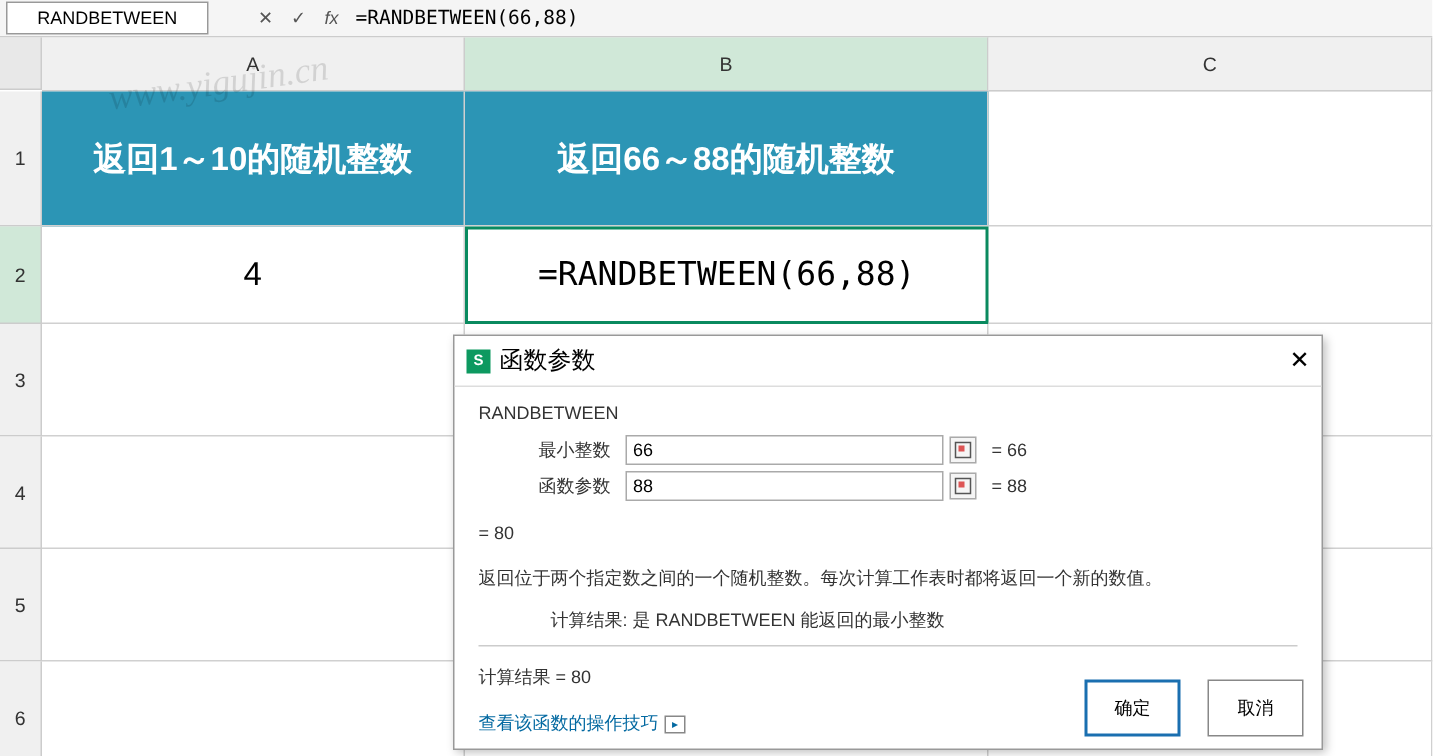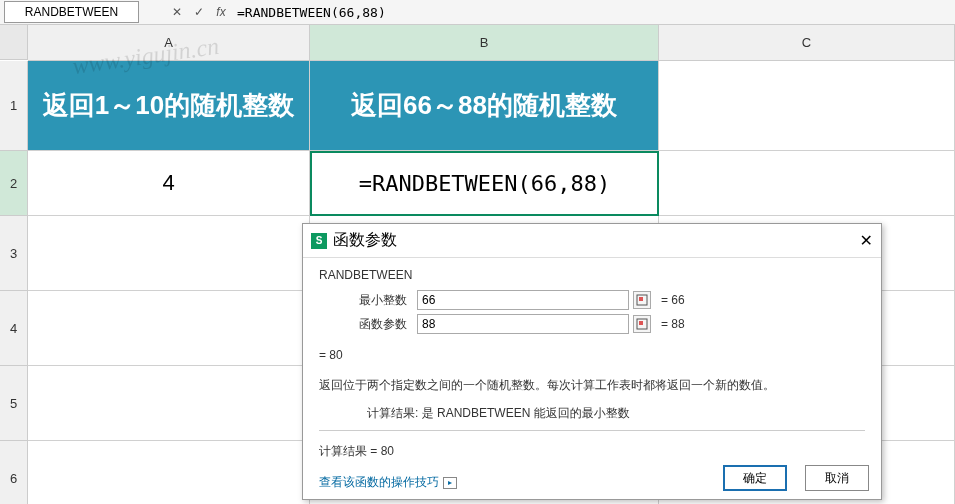--- a/index.html
+++ b/index.html
@@ -11,21 +11,21 @@
 .fb-btn { width: 16px; height: 16px; display: flex; align-items: center; justify-content: center; color: #555; cursor: pointer; }
 .fb-input { flex: 1; padding: 0 8px; line-height: 25px; font-family: Consolas, monospace; font-size: 13px; }
 
 .sheet { display: grid; grid-template-columns: 28px 282px 349px 296px; position: relative; }
 .corner { background: #e8e8e8; border-right: 1px solid #ccc; border-bottom: 1px solid #ccc; height: 35px; }
 .col-h { background: #f0f0f0; border-right: 1px solid #ccc; border-bottom: 1px solid #ccc; text-align: center; line-height: 35px; font-size: 13px; color: #333; }
 .col-h.active { background: #d0e8d8; }
 .row-h { background: #f0f0f0; border-right: 1px solid #ccc; border-bottom: 1px solid #ccc; text-align: center; font-size: 13px; color: #333; display: flex; align-items: center; justify-content: center; }
 .row-h.active { background: #d0e8d8; }
 .cell { border-right: 1px solid #d0d0d0; border-bottom: 1px solid #d0d0d0; display: flex; align-items: center; justify-content: center; font-size: 22px; padding: 4px; }
-.hdr { background: #2c95b5; color: #fff; font-weight: bold; font-size: 26px; }
+.hdr { background: #2c95b5; color: #fff; font-weight: bold; font-size: 22px; }
 .r1 { height: 90px; }
 .r2 { height: 65px; }
 .r3, .r4, .r5, .r6 { height: 75px; }
 .active-cell { border: 2px solid #0a8a5f !important; background: #fff; font-family: Consolas, monospace; font-size: 22px; }
 
 .dialog { position: absolute; left: 302px; top: 223px; width: 580px; background: #fff; border: 1px solid #999; box-shadow: 2px 2px 6px rgba(0,0,0,0.25); }
 .dlg-title { display: flex; align-items: center; padding: 6px 8px; border-bottom: 1px solid #ddd; }
 .dlg-logo { width: 16px; height: 16px; background: #0d9960; color: #fff; display: flex; align-items: center; justify-content: center; font-size: 10px; font-weight: bold; margin-right: 6px; }
 .dlg-title-text { flex: 1; font-size: 16px; }
 .dlg-close { cursor: pointer; font-size: 16px; line-height: 14px; }
@@ -39,21 +39,21 @@
 .param-eq { margin-left: 10px; }
 .result-eq { text-align: left; padding-right: 194px; margin: 14px 0; }
 .desc { margin: 10px 0; line-height: 1.6; }
 .desc-sub { padding-left: 48px; margin: 6px 0; }
 .hr { border: none; border-top: 1px solid #ccc; margin: 8px 0; }
 .dlg-foot { display: flex; align-items: flex-end; padding: 4px 0 6px 0; }
 .calc-res { flex: 0 0 auto; }
 .link { color: #0369a1; cursor: pointer; margin-top: 8px; display: inline-flex; align-items: center; gap: 4px; }
 .link-icon { border: 1px solid #888; width: 14px; height: 12px; display: inline-flex; align-items: center; justify-content: center; font-size: 8px; }
 .btn-row { position: absolute; right: 12px; bottom: 8px; display: flex; gap: 18px; }
-.btn { min-width: 64px; height: 26px; border: 1px solid #888; background: #fff; font-size: 12px; cursor: pointer; }
+.btn { min-width: 64px; height: 38px; border: 1px solid #888; background: #fff; font-size: 12px; cursor: pointer; }
 .btn.primary { border: 2px solid #1a6fb0; }
 .watermark { position: absolute; color: rgba(0,0,0,0.12); font-size: 24px; font-style: italic; transform: rotate(-8deg); pointer-events: none; font-family: serif; }
 </style>
 </head>
 <body>
 
 <div class="formula-bar">
   <div class="name-box">RANDBETWEEN</div>
   <div class="fb-controls">
     <span class="fb-btn">✕</span>

